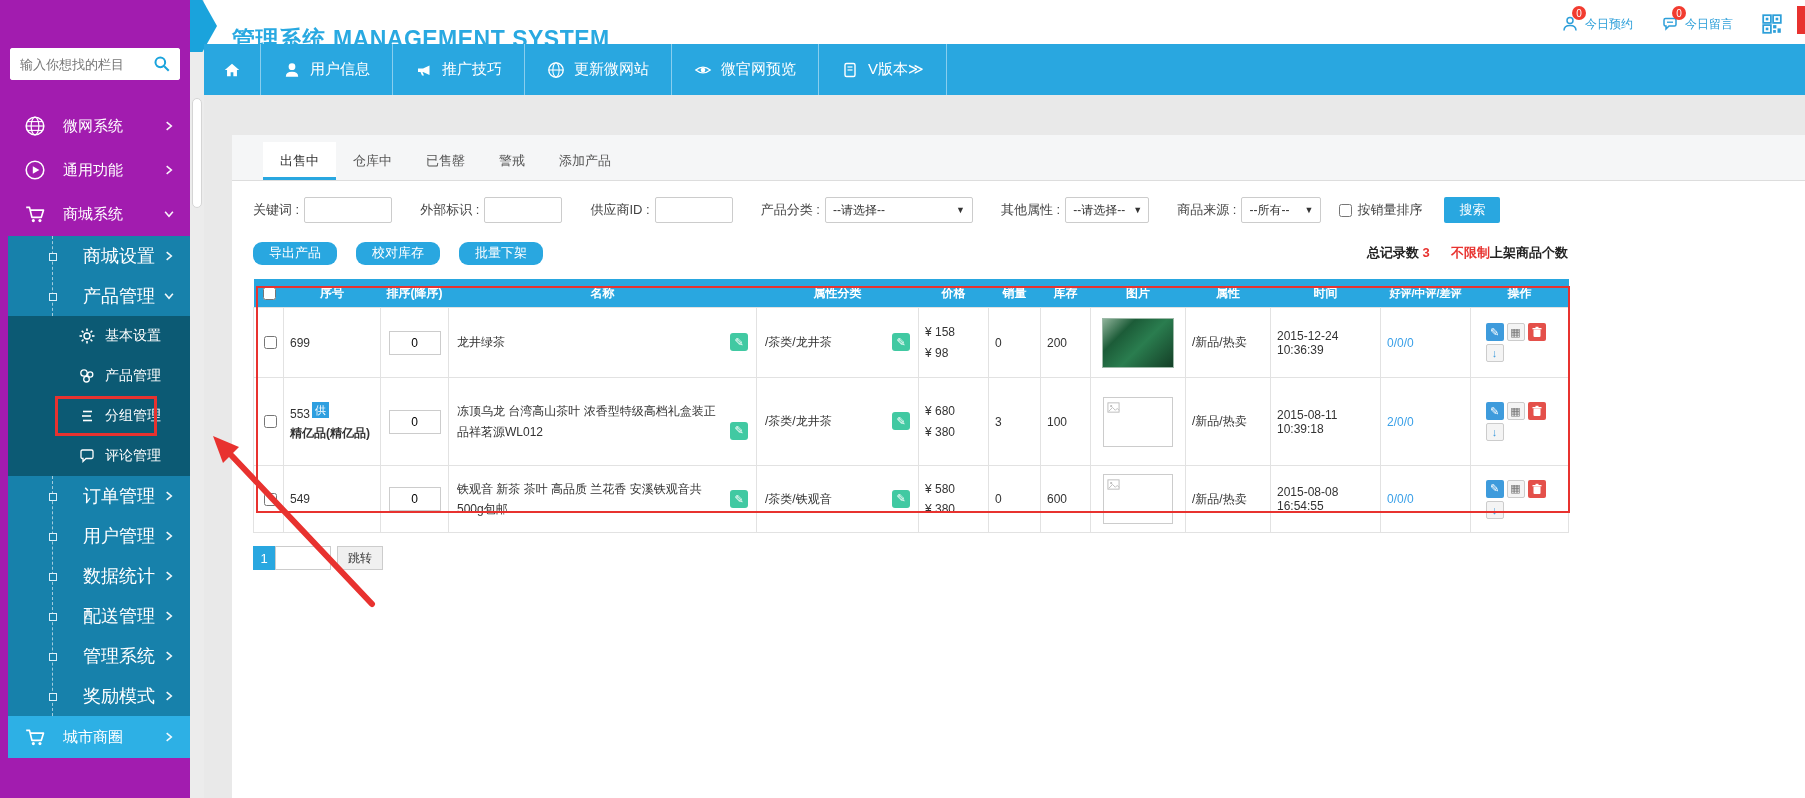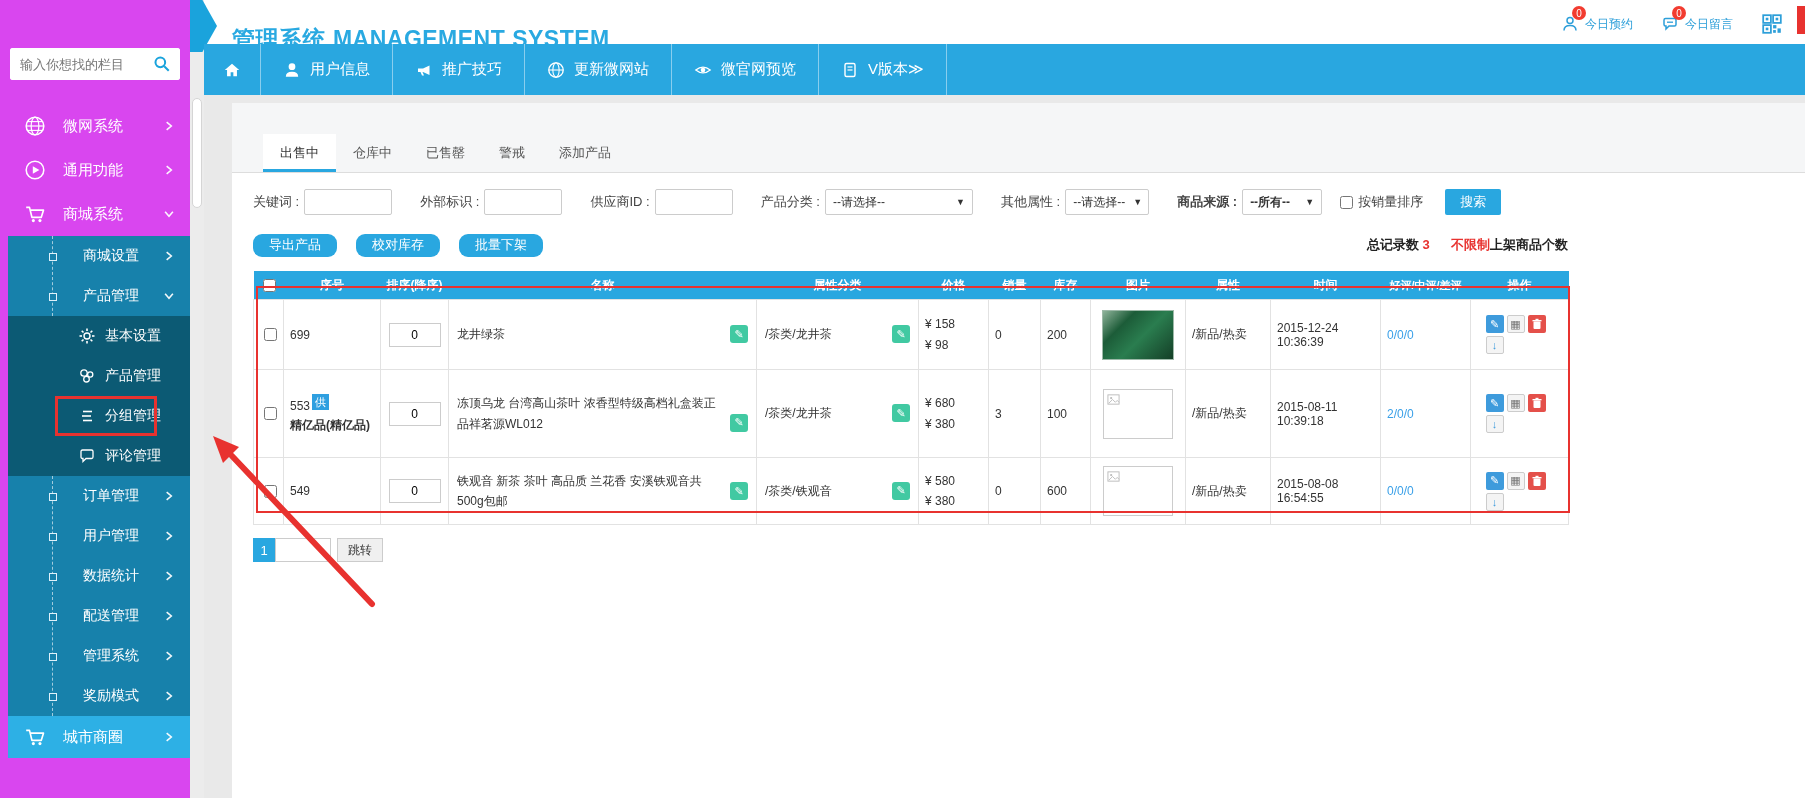--- a/index.html
+++ b/index.html
@@ -1,32 +1,32 @@
 <!DOCTYPE html>
 <html><head>
 <meta charset="utf-8">
 <style>
   html,body{margin:0;padding:0;background:#fff;font-family:"Liberation Sans","DejaVu Sans",sans-serif;}
   .app{position:relative;width:1805px;height:798px;overflow:hidden;background:#e9e9e9;}
 
   
-  .sidebar{position:absolute;left:0;top:0;width:190px;height:798px;background:#d946ef;color:#fff;}
+  .sidebar{position:absolute;left:0;top:0;width:190px;height:798px;background:#a21caf;color:#fff;}
   .side-search{margin:48px 10px 0 10px;height:32px;display:flex;background:#fff;border-radius:3px;overflow:hidden;}
   .side-search input{flex:1;border:0;padding:0 10px;font-size:13px;color:#666;outline:none;min-width:0;font-family:inherit;}
   .side-search button{width:36px;border:0;background:#fff;color:#1aa3dc;display:flex;align-items:center;justify-content:center;cursor:pointer;}
   .side-menu{margin-top:24px;margin-left:8px;}
   .lv1{height:44px;display:flex;align-items:center;padding:0 14px 0 16px;box-sizing:border-box;cursor:pointer;}
   .lv1 .ic{width:22px;height:22px;margin-right:17px;flex:none;}
   .lv1 .lbl{font-size:15px;flex:1;}
   .chev{width:14px;height:14px;flex:none;opacity:.95;}
   .grp-sub{background:#1781ab;position:relative;}
   .grp-sub::before{content:"";position:absolute;left:44px;top:0;bottom:0;border-left:1px dashed rgba(255,255,255,.6);}
   .lv2{height:40px;display:flex;align-items:center;padding:0 14px 0 75px;box-sizing:border-box;position:relative;cursor:pointer;}
   .lv2::before{content:"";position:absolute;left:41px;top:17px;width:6px;height:6px;border:1px solid #dff1fa;background:#1781ab;z-index:1;}
-  .lv2 .lbl{font-size:14px;flex:1;}
+  .lv2 .lbl{font-size:18px;flex:1;}
   .grp-subsub{background:#0c5a74;position:relative;z-index:2;}
   .lv3{height:40px;display:flex;align-items:center;padding-left:70px;font-size:14px;cursor:pointer;}
   .lv3 .ic3{width:18px;height:18px;margin-right:9px;flex:none;}
   .city{height:42px;background:#2db0e5;display:flex;align-items:center;padding:0 14px 0 16px;box-sizing:border-box;cursor:pointer;}
   .city .ic{width:22px;height:22px;margin-right:17px;flex:none;}
   .city .lbl{font-size:15px;flex:1;}
 
   .side-scroll{position:absolute;left:190px;top:0;width:14px;height:798px;background:#ececec;}
   .side-scroll .thumb{position:absolute;left:2px;top:98px;width:10px;height:110px;background:#fff;border:1px solid #d5d5d5;border-radius:6px;box-sizing:border-box;}
 
@@ -42,21 +42,21 @@
 
   
   .navbar{position:absolute;left:204px;top:44px;width:1601px;height:51px;background:#29a7e0;display:flex;align-items:stretch;}
   .nav-item{display:flex;align-items:center;gap:9px;padding:0 22px;color:#fff;font-size:15px;border-right:1px solid rgba(255,255,255,.45);cursor:pointer;white-space:nowrap;}
   .nav-item.home{padding:0 19px;}
   .nav-ic{width:18px;height:18px;flex:none;}
 
   
   .content{position:absolute;left:204px;top:103px;width:1601px;bottom:0;background:#e9e9e9;}
   .panel{margin-left:28px;background:#fff;height:100%;box-sizing:border-box;}
-  .tabbar{height:70px;background:#f5f6f7;border-bottom:1px solid #ddd;display:flex;align-items:flex-end;padding-left:31px;box-sizing:border-box;}
+  .tabbar{height:46px;background:#f5f6f7;border-bottom:1px solid #ddd;display:flex;align-items:flex-end;padding-left:31px;box-sizing:border-box;margin-top:32px;}
   .tab{padding:10px 17px;font-size:13px;color:#555;cursor:pointer;}
   .tab.active{background:#fff;color:#333;border-bottom:3px solid #29a7e0;padding-bottom:7px;}
 
   .filters{display:flex;align-items:center;padding:16px 0 10px 21px;font-size:13px;color:#444;white-space:nowrap;}
   .fgroup{display:flex;align-items:center;margin-right:28px;}
   .fi-label{margin-right:5px;}
   .ti{height:26px;border:1px solid #ccc;border-radius:2px;width:88px;padding:0 6px;font-size:12px;box-sizing:border-box;outline:none;font-family:inherit;}
   .ti.w78{width:78px;}
   .sel{height:26px;border:1px solid #ccc;border-radius:2px;display:inline-flex;align-items:center;justify-content:space-between;padding:0 7px;font-size:12px;color:#333;box-sizing:border-box;background:#fff;cursor:pointer;}
   .w148{width:148px;}.w84{width:84px;}.w80{width:80px;align-items:center;}
@@ -383,21 +383,21 @@
             <span class="car">▼</span>
           </span>
         </div>
         <div class="fgroup">
           <span class="fi-label">其他属性 :</span>
           <span class="sel w84">
             <span>--请选择--</span>
             <span class="car">▼</span>
           </span>
         </div>
-        <div class="fgroup" style="margin-right:14px;font-weight:bold;">
+        <div class="fgroup" style="margin-right:14px;">
           <span class="fi-label">商品来源 :</span>
           <span class="sel w80">
             <span>--所有--</span>
             <span class="car">▼</span>
           </span>
         </div>
         <div class="chkgroup">
           <input type="checkbox" style="">
           <span>按销量排序</span>
         </div>

